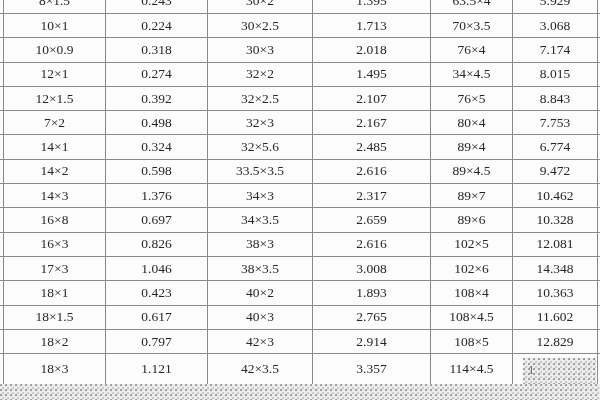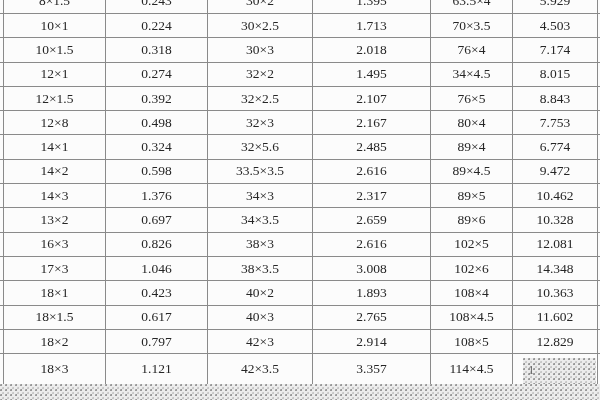--- a/index.html
+++ b/index.html
@@ -97,26 +97,26 @@
           <td>5.929</td>
           <td></td>
         </tr>
         <tr>
           <td></td>
           <td>10×1</td>
           <td>0.224</td>
           <td>30×2.5</td>
           <td>1.713</td>
           <td>70×3.5</td>
-          <td>4.503</td>
-          <td></td>
-        </tr>
-        <tr>
-          <td></td>
-          <td>10×1.5</td>
+          <td>3.068</td>
+          <td></td>
+        </tr>
+        <tr>
+          <td></td>
+          <td>10×0.9</td>
           <td>0.318</td>
           <td>30×3</td>
           <td>2.018</td>
           <td>76×4</td>
           <td>7.174</td>
           <td></td>
         </tr>
         <tr>
           <td></td>
           <td>12×1</td>
@@ -132,21 +132,21 @@
           <td>12×1.5</td>
           <td>0.392</td>
           <td>32×2.5</td>
           <td>2.107</td>
           <td>76×5</td>
           <td>8.843</td>
           <td></td>
         </tr>
         <tr>
           <td></td>
-          <td>12×8</td>
+          <td>7×2</td>
           <td>0.498</td>
           <td>32×3</td>
           <td>2.167</td>
           <td>80×4</td>
           <td>7.753</td>
           <td></td>
         </tr>
         <tr>
           <td></td>
           <td>14×1</td>
@@ -166,27 +166,27 @@
           <td>89×4.5</td>
           <td>9.472</td>
           <td></td>
         </tr>
         <tr>
           <td></td>
           <td>14×3</td>
           <td>1.376</td>
           <td>34×3</td>
           <td>2.317</td>
-          <td>89×5</td>
+          <td>89×7</td>
           <td>10.462</td>
           <td></td>
         </tr>
         <tr>
           <td></td>
-          <td>13×2</td>
+          <td>16×8</td>
           <td>0.697</td>
           <td>34×3.5</td>
           <td>2.659</td>
           <td>89×6</td>
           <td>10.328</td>
           <td></td>
         </tr>
         <tr>
           <td></td>
           <td>16×3</td>

